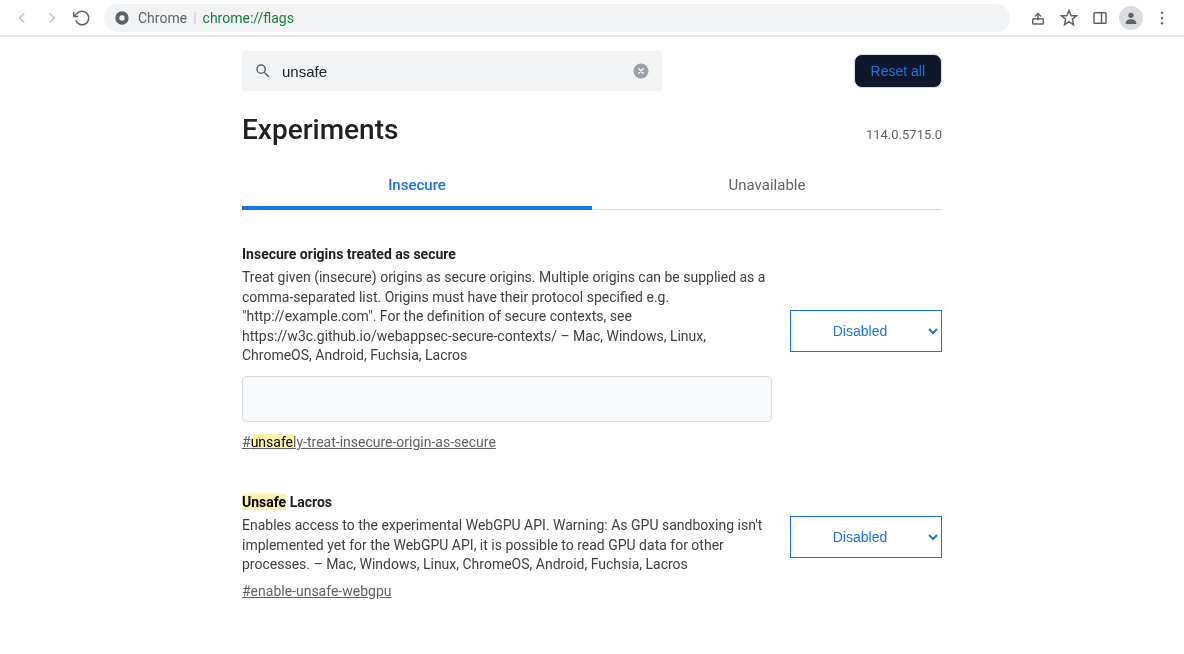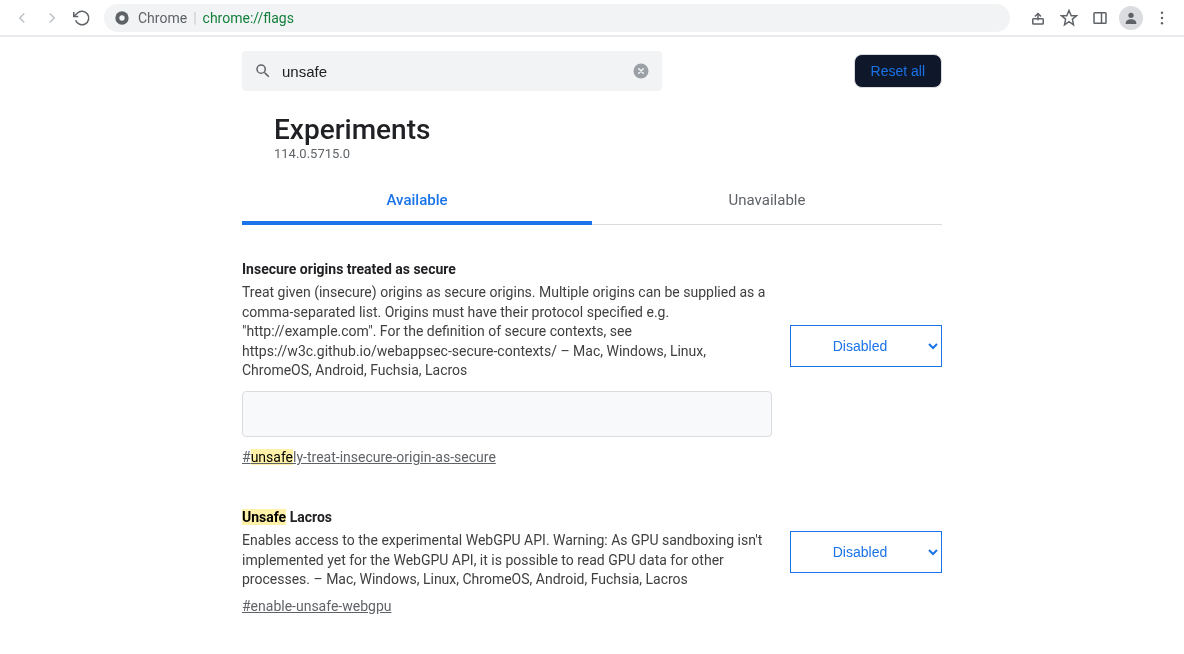--- a/index.html
+++ b/index.html
@@ -26,21 +26,21 @@
 .content { max-width: 700px; margin: 0 auto; padding: 0; }
 
 .search-row { display: flex; align-items: center; padding: 14px 0; gap: 16px; }
 .searchbox { position: relative; width: 420px; background: #f1f3f4; border-radius: 4px; height: 40px; display: flex; align-items: center; padding: 0 12px; }
 .searchbox svg.mg { width: 18px; height: 18px; fill: #5f6368; margin-right: 10px; }
 .searchbox input { flex: 1; border: none; background: transparent; font-size: 15px; outline: none; color: #202124; }
 .searchbox .clear { width: 18px; height: 18px; color: #9aa0a6; cursor: pointer; }
 .spacer { flex: 1; }
 .reset-btn { border: 1px solid #dadce0; background: #0f172a; color: #1a73e8; border-radius: 8px; padding: 8px 16px; font-size: 14px; cursor: pointer; font-weight: 500; }
 
-.headline { display: flex; align-items: baseline; justify-content: space-between; padding: 8px 0 16px; flex-direction: column; }
+.headline { display: flex; align-items: baseline; justify-content: space-between; padding: 8px 0 16px; }
 .headline h1 { font-size: 28px; font-weight: 500; color: #202124; }
 .version { font-size: 13px; color: #5f6368; margin-left: 32px; }
 
 .tabs { display: flex; border-bottom: 1px solid #dadce0; }
 .tab { flex: 1; text-align: center; padding: 14px 0; font-size: 15px; color: #5f6368; cursor: pointer; }
 .tab.active { color: #1a73e8; font-weight: 500; box-shadow: inset 0 -2px 0 #1a73e8; border-bottom: 2px solid #1a73e8; margin-bottom: -1px; }
 
 
 .flags-list { padding-top: 36px; }
 .flag { display: flex; align-items: flex-start; margin-bottom: 44px; }
@@ -141,21 +141,21 @@
       <div class="spacer"></div>
       <button class="reset-btn">Reset all</button>
     </div>
 
     <div class="headline">
       <h1>Experiments</h1>
       <span class="version">114.0.5715.0</span>
     </div>
 
     <div class="tabs">
-      <div class="tab active">Available</div>
+      <div class="tab active">Insecure</div>
       <div class="tab">Unavailable</div>
     </div>
 
     <div class="flags-list">
 
       <div class="flag">
         <div class="flag-text">
           <div class="flag-title">Insecure origins treated as secure</div>
           <div class="flag-desc">Treat given (insecure) origins as secure origins. Multiple origins can be supplied as a comma-separated list. Origins must have their protocol specified e.g. "http://example.com". For the definition of secure contexts, see https://w3c.github.io/webappsec-secure-contexts/ – Mac, Windows, Linux, ChromeOS, Android, Fuchsia, Lacros</div>
           <textarea class="flag-input" style=""></textarea>

